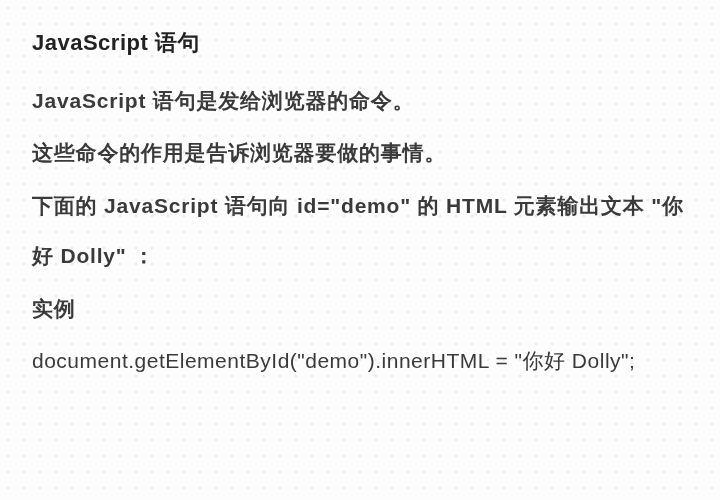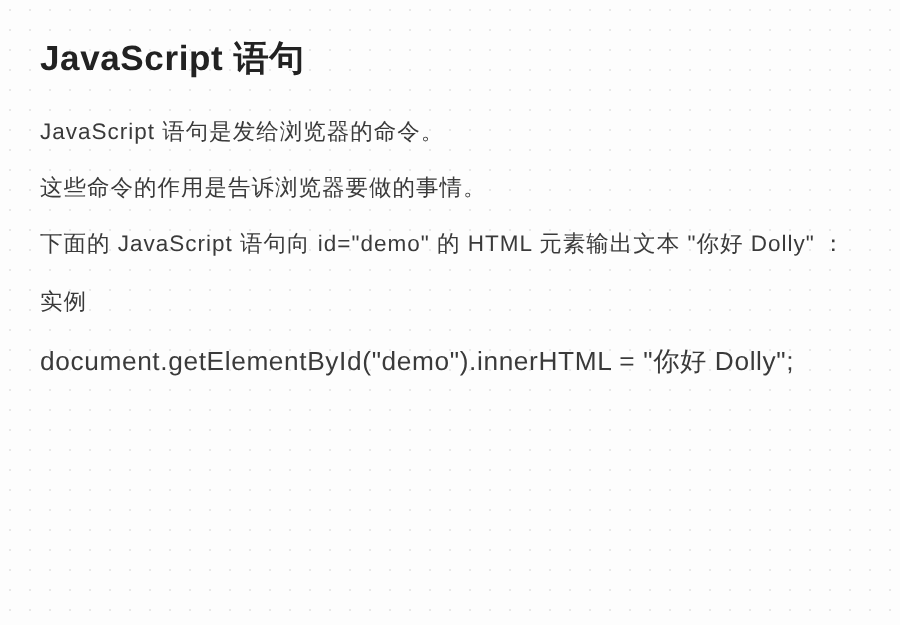--- a/index.html
+++ b/index.html
@@ -9,29 +9,29 @@
       height: 500px;
       background-color: #fdfdfd;
       background-image: radial-gradient(circle, #e8e8e8 1px, transparent 1px);
       background-size: 16px 16px;
       font-family: -apple-system, BlinkMacSystemFont, "Segoe UI", "PingFang SC", "Hiragino Sans GB", "Microsoft YaHei", sans-serif;
       box-sizing: border-box;
       padding: 28px 32px;
       color: #333;
     }
     .heading {
-      font-size: 28px;
+      font-size: 22px;
       font-weight: 700;
       color: #222;
       margin-bottom: 18px;
       letter-spacing: 0.5px;
     }
     .para {
-      font-size: 18px;
-      font-weight: 400;
+      font-size: 21px;
+      font-weight: 700;
       color: #3a3a3a;
       line-height: 2.4;
       letter-spacing: 0.8px;
       margin: 0 0 2px 0;
     }
     .code-line {
       font-size: 21px;
       font-weight: 400;
       color: #3a3a3a;
       line-height: 2.4;

